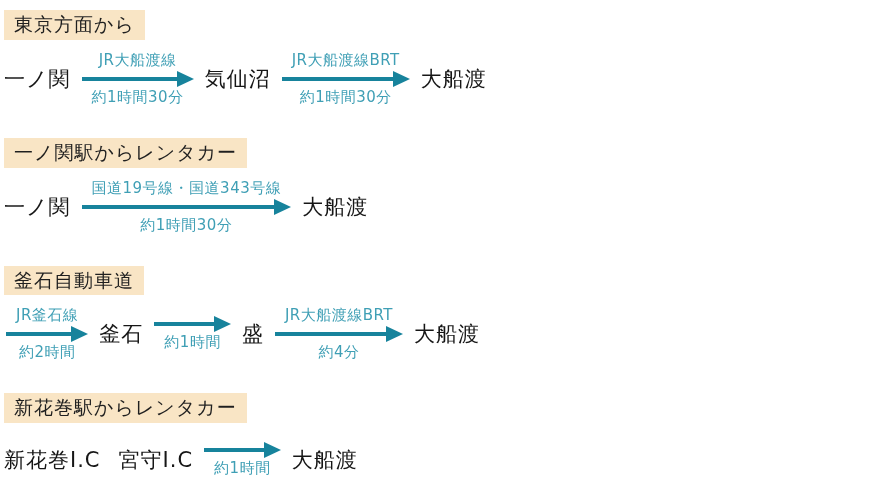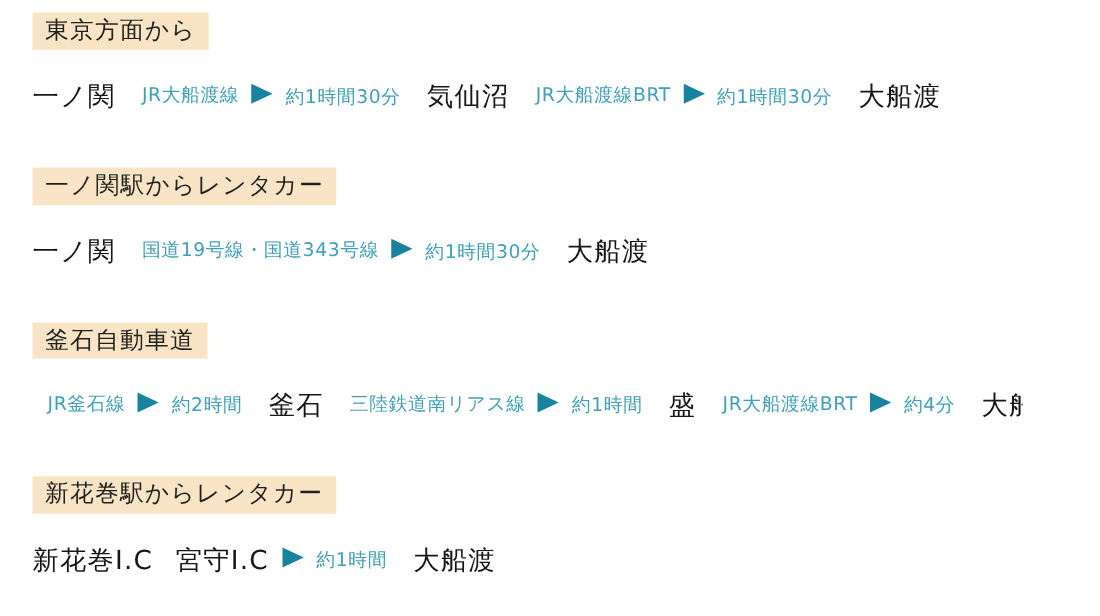--- a/index.html
+++ b/index.html
@@ -5,21 +5,21 @@
   * { margin: 0; padding: 0; box-sizing: border-box; }
   html, body { background: #ffffff; }
   body {
     font-family: "DejaVu Sans", "Liberation Sans", sans-serif;
     color: #1a1a1a;
   }
   .page {
     position: relative;
     width: 818px;
     height: 493px;
-    padding: 10px 0 0 26px;
+    padding: 10px 0 0 4px;
     overflow: hidden;
     background: #ffffff;
   }
   .section { margin-bottom: 31px; }
   .section:last-child { margin-bottom: 0; }
   .section-header {
     display: inline-block;
     background: #f9e5c5;
     color: #1f1f1f;
     font-size: 19px;
@@ -35,21 +35,21 @@
   .station {
     font-size: 21px;
     color: #161616;
     white-space: nowrap;
     margin: 12px 9px;
     letter-spacing: 1px;
   }
   .route-row > .station:first-child { margin-left: 0; }
   .leg {
     display: flex;
-    flex-direction: row;
+    flex-direction: column;
     align-items: center;
     margin: 0 2px;
   }
   .leg-line, .leg-time {
     color: #3f9fb5;
     font-size: 15px;
     white-space: nowrap;
     padding: 0 10px;
     letter-spacing: 0.5px;
   }
@@ -126,21 +126,20 @@
       <div class="leg">
         <span class="leg-line">JR釜石線</span>
         <div class="leg-arrow">
           <span class="shaft"></span>
           <span class="head"></span>
         </div>
         <span class="leg-time">約2時間</span>
       </div>
       <span class="station">釜石</span>
       <div class="leg">
-        <span class="leg-line">三陸鉄道南リアス線</span>
         <div class="leg-arrow">
           <span class="shaft"></span>
           <span class="head"></span>
         </div>
         <span class="leg-time">約1時間</span>
       </div>
       <span class="station">盛</span>
       <div class="leg">
         <span class="leg-line">JR大船渡線BRT</span>
         <div class="leg-arrow">

